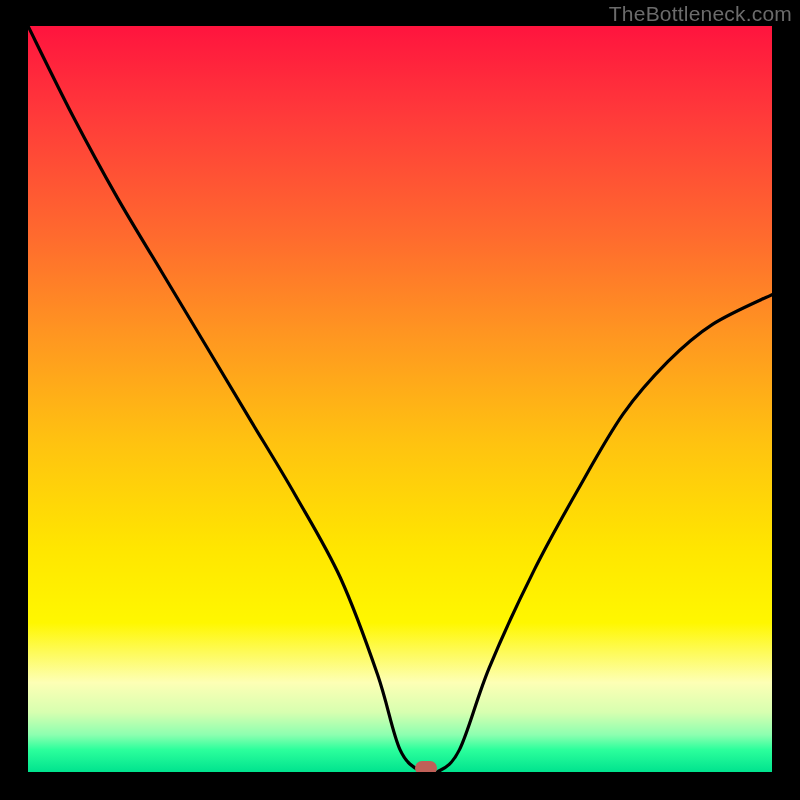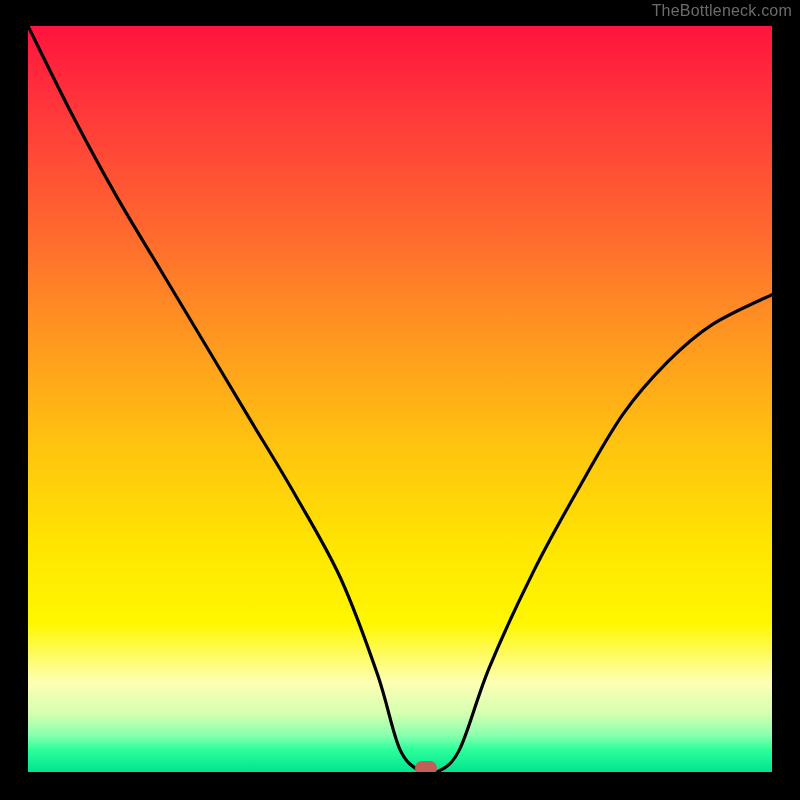--- a/index.html
+++ b/index.html
@@ -15,21 +15,21 @@
     position: relative;
     width: 800px;
     height: 800px;
     background: #000;
   }
   .watermark {
     position: absolute;
     top: 2px;
     right: 8px;
     color: #6b6b6b;
-    font-size: 16px;
+    font-size: 21px;
     font-weight: 500;
     z-index: 50;
     letter-spacing: 0.2px;
     text-align: center;
   }
   .plot-area {
     position: absolute;
     left: 28px;
     top: 26px;
     width: 744px;

